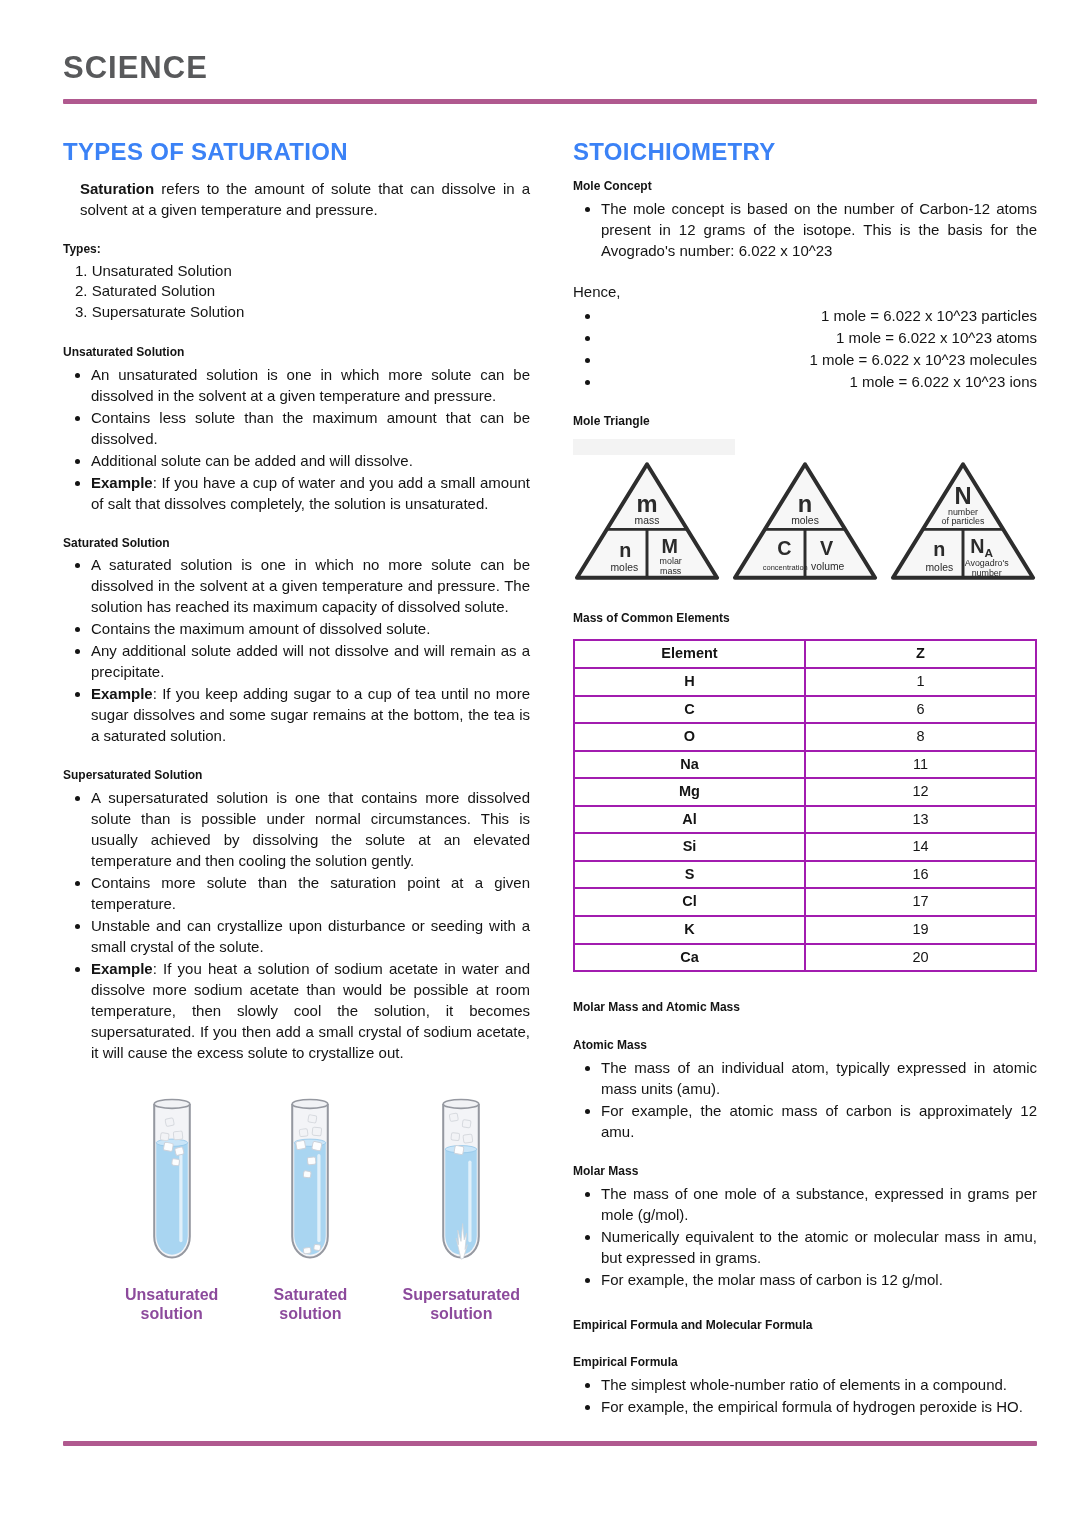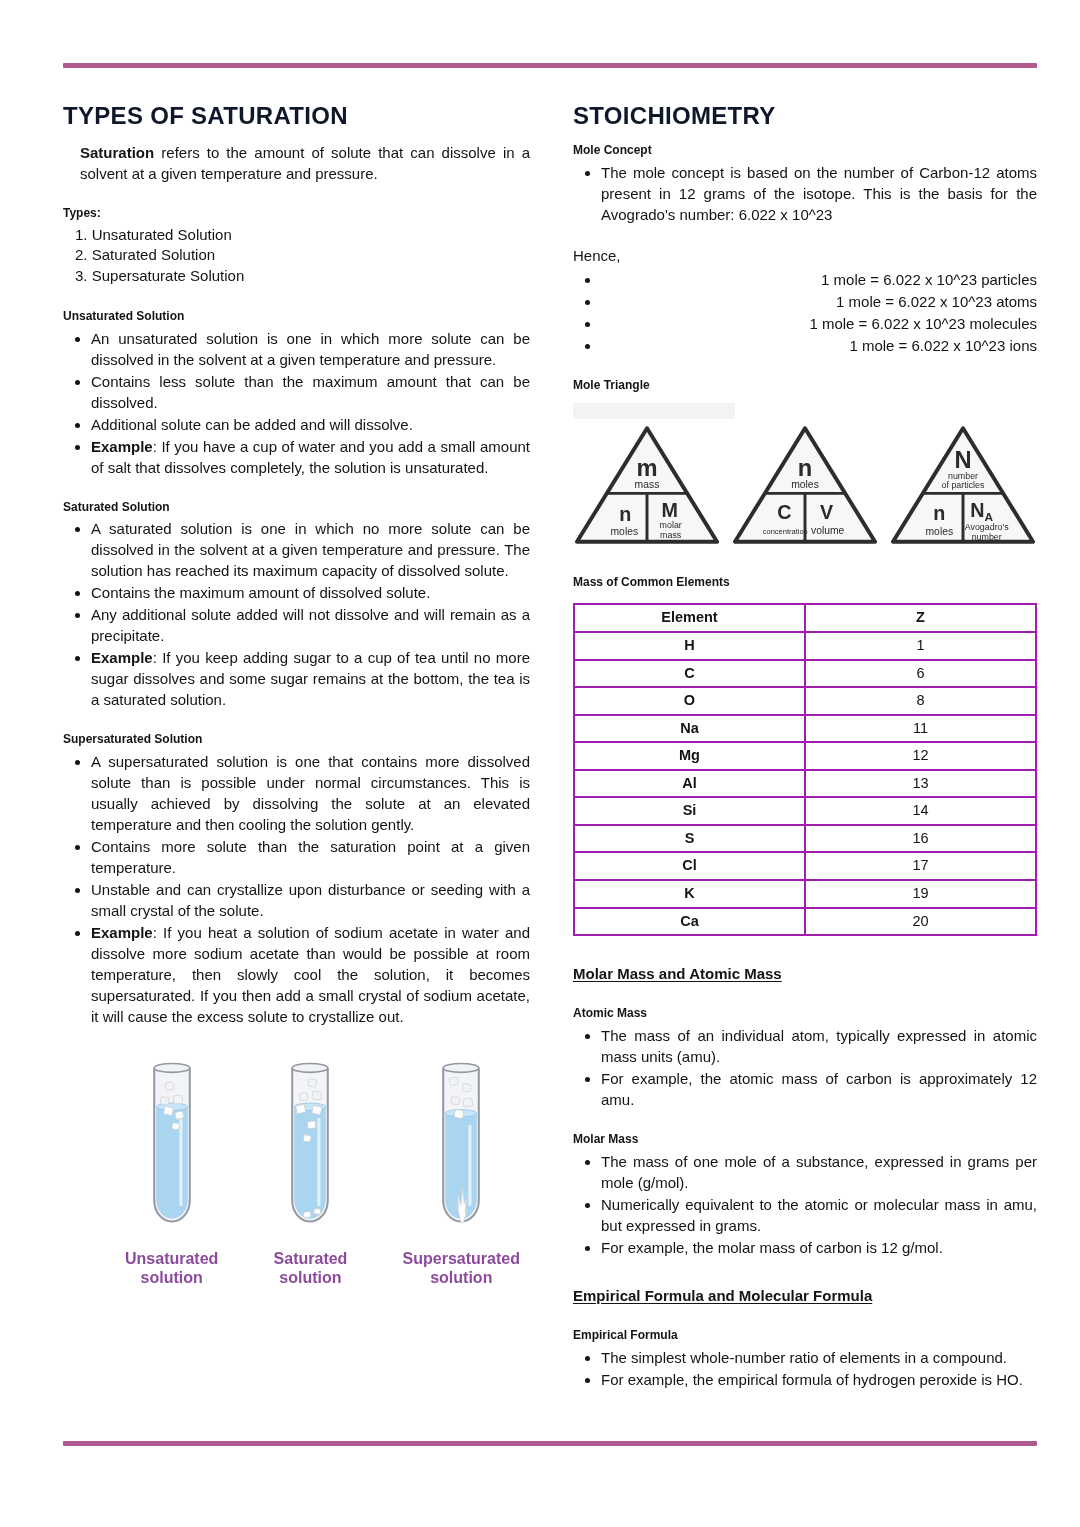--- a/index.html
+++ b/index.html
@@ -18,27 +18,27 @@
   .rule { height: 5px; background: #b0598f; border-radius: 1px; }
   .rule.top { margin-top: 13px; }
   .rule.bottom { position: absolute; left: 63px; width: 974px; top: 1441px; }
 
   
   .columns { display: flex; gap: 43px; margin-top: 34px; }
   .col { flex: 0 0 auto; }
   .col.left  { width: 467px; }
   .col.right { width: 464px; }
 
-  .sec-title { font-size: 24px; font-weight: 700; color: #0f172a; letter-spacing: .3px; margin-bottom: 12px; }
+  .sec-title { font-size: 24px; font-weight: 700; color: #3b82f6; letter-spacing: .3px; margin-bottom: 12px; }
 
   p, li { font-size: 15px; line-height: 1.4; }
   .justify { text-align: justify; margin-left: 17px; }
   .mini-heading { font-size: 12px; font-weight: 700; margin-top: 21px; }
   .mini-heading.tight { margin-top: 4px; }
-  .underline-heading { font-size: 15px; font-weight: 700; text-decoration: underline; text-underline-offset: 2px; margin-top: 27px; }
+  .underline-heading { font-size: 12px; font-weight: 700; text-underline-offset: 2px; margin-top: 27px; }
 
   ol.types { list-style: decimal inside; margin-top: 3px; padding-left: 12px; }
   ol.types li { line-height: 1.38; }
 
   ul.bullets { margin-top: 3px; padding-left: 28px; }
   ul.bullets li { text-align: justify; margin-bottom: 1px; }
   ul.bullets.plainlist li { text-align: right; }
 
   .hence-label { margin-top: 20px; }
 
@@ -81,20 +81,21 @@
   .cube { fill: #fcfdfe; stroke: #ccd1d9; stroke-width: 1.2; }
   .cube.above { fill: #f2f3f6; stroke: #d6d9de; }
   .hl { stroke: rgba(255,255,255,0.65); stroke-width: 4; stroke-linecap: round; }
   .crystal { fill: #ffffff; stroke: #cdd3da; stroke-width: 1; }
 </style>
 </head>
 <body>
 
 <div class="page">
 
+  <h1 class="doc-title">SCIENCE</h1>
   <div class="rule top"></div>
 
   <div class="columns">
 
     <section class="col left">
       <h2 class="sec-title">TYPES OF SATURATION</h2>
 
       <p class="justify"><strong>Saturation</strong><span> refers to the amount of solute that can dissolve in a solvent at a given temperature and pressure.</span></p>
 
       <p class="mini-heading">Types:</p>

